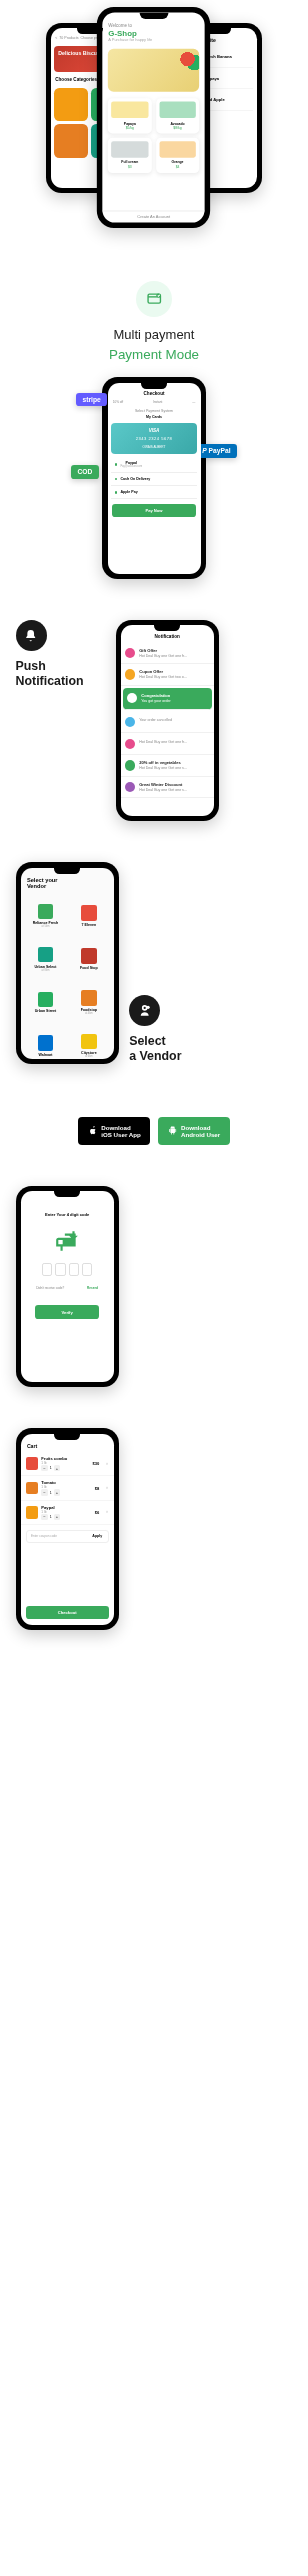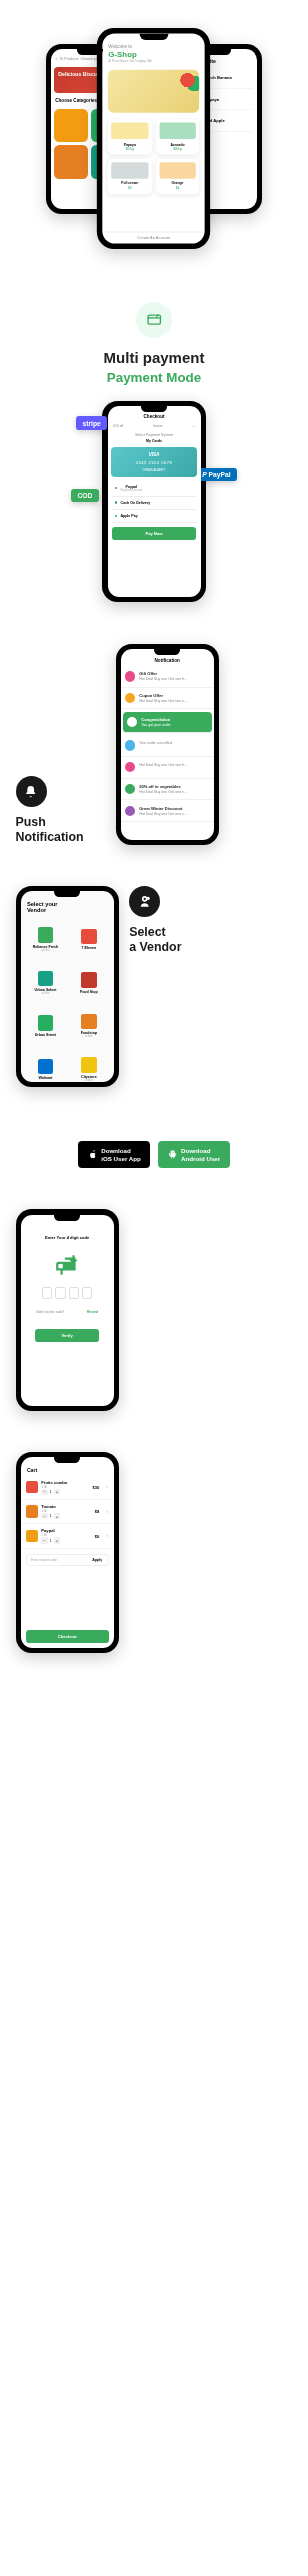--- a/index.html
+++ b/index.html
@@ -6,22 +6,22 @@
 body{background:#fff;width:308px}
 .section{padding:20.6px 15.5px;position:relative}
 .phone{background:#000;border-radius:15.5px;padding:5.2px;display:inline-block;box-shadow:0 4.1px 15.5px rgba(0,0,0,0.2)}
 .phone-inner{background:#fff;border-radius:11.3px;overflow:hidden;width:77px;height:160px;position:relative;font-size:3.6px}
 .phone-lg .phone-inner{width:93px;height:191px}
 .notch{position:absolute;top:0;left:50%;transform:translateX(-50%);width:26px;height:6.2px;background:#000;border-radius:0 0 5.2px 5.2px;z-index:10}
 .icon-circle{width:36px;height:36px;border-radius:50%;background:#eafaf0;display:flex;align-items:center;justify-content:center;margin:0 auto 10.3px}
 .icon-circle svg{width:16.5px;height:16.5px}
 .icon-circle-dark{width:31px;height:31px;border-radius:50%;background:#1a1a1a;display:flex;align-items:center;justify-content:center}
 .icon-circle-dark svg{width:13.4px;height:13.4px;fill:#fff}
-.h-title{font-size:15px;font-weight:700;color:#222;line-height:1.3}
-.h-sub{font-size:13.4px;font-weight:700;text-align:center;color:#3aaa5c;margin-top:3.1px}
+.h-title{font-size:13px;font-weight:400;color:#222;line-height:1.3}
+.h-sub{font-size:13.4px;font-weight:400;text-align:center;color:#3aaa5c;margin-top:3.1px}
 .side-title{font-size:12.4px;font-weight:800;color:#1a1a1a;line-height:1.2}
 .side-desc{font-size:6.7px;color:#555;margin-top:5.2px;line-height:1.4}
 .btn-store{display:flex;align-items:center;gap:4.1px;padding:6.2px 9.3px;border-radius:4.1px;color:#fff;font-size:6.2px;font-weight:600}
 .btn-black{background:#000}
 .btn-green{background:#3aaa5c}
 .btn-pay{background:#3aaa5c;color:#fff;text-align:center;padding:4.1px;border-radius:3.1px;margin:4.1px;font-size:4.1px;font-weight:600}
 .tag{position:absolute;padding:3.1px 6.2px;border-radius:3.1px;color:#fff;font-weight:700;font-size:6.7px;box-shadow:0 2.1px 6.2px rgba(0,0,0,0.2)}
 .card-pay{background:linear-gradient(135deg,#5ac8c8,#3aa8a8);border-radius:4.1px;padding:5.2px;color:#fff;margin:3.1px}
 .pay-item{display:flex;align-items:center;gap:3.1px;padding:4.1px;border-bottom:0.5px solid #eee;margin:0 3.1px}
 .pay-dot{width:2.6px;height:2.6px;border-radius:50%;background:#3aaa5c}
@@ -43,21 +43,21 @@
 .hero-row{display:flex;justify-content:center;align-items:flex-start;gap:-10.3px;padding:20.6px 5.2px}
 .hero-row .phone{margin:0 -15.5px}
 .hero-row .phone:nth-child(2){z-index:5;transform:scale(1.1);margin-top:-5.2px}
 .cat-card{border-radius:5.2px;aspect-ratio:1;display:flex;align-items:flex-end;padding:3.1px;color:#fff;font-size:3.6px;font-weight:700}
 .prod-card{background:#fff;border-radius:4.1px;padding:3.1px;box-shadow:0 1px 4.1px rgba(0,0,0,0.08);text-align:center}
 .prod-img{width:100%;height:15.5px;background:#f5f5f5;border-radius:2.1px;margin-bottom:2.1px}
 </style>
 </head>
 <body>
 
-<div class="section" style="padding-top:23px">
+<div class="section" style="padding-top:2px">
 <div class="hero-row">
 
   <div class="phone">
         <div class="phone-inner">
           <div class="notch"></div>
     <div style="padding:8.2px 4.1px 3.1px;font-size:3.6px;color:#888">&lt; &nbsp;70 Products &nbsp;Choose prod..</div>
     <div style="margin:3.1px;height:26px;background:linear-gradient(135deg,#c0392b,#e74c3c);border-radius:4.1px;padding:4.1px">
       <div style="color:#fff;font-size:5.2px;font-weight:800">Delicious Biscuits</div>
     </div>
     <div style="padding:2.1px 4.1px;font-size:4.6px;font-weight:700">Choose Categories</div>
@@ -183,21 +183,21 @@
           </div>
       <div class="pay-item">
             <div class="pay-dot"></div>
             <div style="font-size:3.6px;font-weight:600">Apple Pay</div>
           </div>
       <div class="btn-pay">Pay Now</div>
     </div></div>
   </div>
 </div>
 
-<div class="section" style="display:flex;align-items:flex-end;gap:18px">
+<div class="section" style="display:flex;align-items:flex-start;gap:18px">
   <div style="flex:0 0 82px">
     <div class="icon-circle-dark" style="margin-bottom:8.2px">
       <svg viewBox="0 0 24 24">
           <path d="M12 2a6 6 0 0 0-6 6v4l-2 3v1h16v-1l-2-3V8a6 6 0 0 0-6-6zm0 20a2 2 0 0 0 2-2h-4a2 2 0 0 0 2 2z"></path>
         </svg>
     </div>
     <div class="side-title" style="white-space:pre-line">Push
 Notification</div>
   </div>
   <div class="phone phone-lg">
@@ -252,21 +252,21 @@
             <div>
               <div class="notif-title">Great Winter Discount</div>
               <div class="notif-desc">Hot Deal Buy one Get one s...</div>
             </div>
           </div>
         </div>
   </div>
     </div>
 </div>
 
-<div class="section" style="display:flex;align-items:flex-start;gap:10.3px">
+<div class="section" style="display:flex;align-items:flex-end;gap:10.3px">
   <div class="phone phone-lg">
       <div class="phone-inner" style="background:#fafafa">
         <div class="notch"></div>
     <div style="padding:9.3px 6.2px 2.1px;font-size:5.7px;font-weight:800;white-space:pre-line">Select your
 Vendor</div>
     <div class="vendor-grid" id="vendor-grid">
           <div class="vendor-cell">
             <div style="width:15.5px;height:15.5px;background:#3aaa5c;border-radius:2.1px;margin-bottom:2.1px"></div>
             <div>Reliance Fresh</div>
             <div style="font-size:2.6px;color:#aaa;font-weight:400">at 5km</div>

